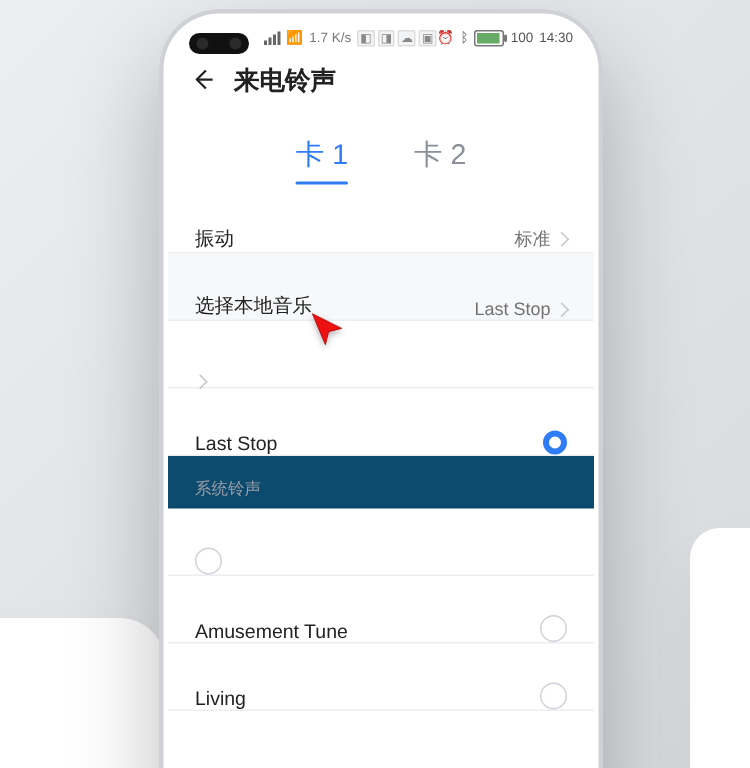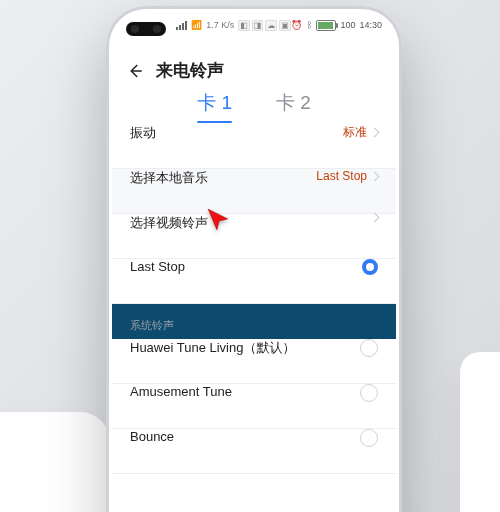--- a/index.html
+++ b/index.html
@@ -14,31 +14,31 @@
   .status{position:absolute;top:0;left:0;right:0;height:26px;display:flex;align-items:center;justify-content:flex-end;padding:0 14px;font-size:9px;color:#555;gap:4px;}
   .status .left-stat{position:absolute;left:64px;display:flex;gap:4px;align-items:center;color:#777;}
   .sig{display:inline-flex;align-items:flex-end;gap:1px}
   .sig i{width:2px;background:#666;display:inline-block}
   .sig i:nth-child(1){height:3px}.sig i:nth-child(2){height:5px}.sig i:nth-child(3){height:7px}.sig i:nth-child(4){height:9px}
   .chips{color:#888;font-size:8px;display:flex;gap:2px}
   .chips span{background:#f2f3f5;border:0.5px solid #ddd;padding:0 1px;border-radius:1px}
   .batt{width:18px;height:9px;border:1px solid #777;border-radius:2px;position:relative}
   .batt:after{content:"";position:absolute;right:-3px;top:2px;width:2px;height:5px;background:#777;border-radius:1px}
   .batt i{position:absolute;left:1px;top:1px;bottom:1px;width:82%;background:#6a6;}
-  .header{position:absolute;top:30px;left:0;right:0;height:40px;display:flex;align-items:flex-end;padding:0 12px;gap:10px}
+  .header{position:absolute;top:30px;left:0;right:0;height:40px;display:flex;align-items:flex-start;padding:0 12px;gap:10px}
   .back{width:22px;height:22px;display:flex;align-items:center;justify-content:center}
   .back svg{stroke:#222;fill:none;stroke-width:2}
   .title{font-size:17px;font-weight:600;color:#222}
   .tabs{position:absolute;top:74px;left:0;right:0;height:34px;display:flex;justify-content:center;gap:36px;font-size:19px;color:#8a8f98}
   .tab{padding:4px 4px 0;position:relative}
   .tab.active{color:#2e7cf6;font-weight:500}
   .tab.active:after{content:"";position:absolute;left:10%;right:10%;bottom:-3px;height:2px;background:#2e7cf6;border-radius:2px}
   .list{position:absolute;top:112px;left:0;right:0;bottom:0;overflow:hidden}
-  .row{display:flex;align-items:flex-start;justify-content:space-between;padding:0 18px;height:44px;font-size:13px;color:#222;border-bottom:0.5px solid #eceef1}
-  .row .val{color:#c2410c;font-size:12px;display:flex;align-items:center;gap:4px}
+  .row{display:flex;align-items:flex-end;justify-content:space-between;padding:0 18px;height:44px;font-size:13px;color:#222;border-bottom:0.5px solid #eceef1}
+  .row .val{color:#737373;font-size:12px;display:flex;align-items:center;gap:4px}
   .chev{width:6px;height:6px;border-right:1.3px solid #c6c8cd;border-top:1.3px solid #c6c8cd;transform:rotate(45deg)}
   .row.sub{background:#f7f8fa}
   .radio{width:16px;height:16px;border-radius:50%;border:1.5px solid #cfd2d8}
   .radio.on{border:4px solid #2e7cf6;width:16px;height:16px;box-sizing:border-box}
   .section{padding:14px 18px 6px;font-size:11px;color:#9a9ea5;background:#0c4a6e}
   .pointer{position:absolute;left:205px;top:207px;width:26px;height:26px;pointer-events:none}
   .pointer svg{filter:drop-shadow(0 2px 2px rgba(0,0,0,.3))}
 </style>
 </head>
 <body>
@@ -100,42 +100,40 @@
             </span>
         </div>
         <div class="row sub">
           <span>选择本地音乐</span>
           <span class="val">
               <span>Last Stop</span>
               <i class="chev"></i>
             </span>
         </div>
         <div class="row">
-          <span>选择视频铃声</span>
           <span class="val">
               <i class="chev"></i>
             </span>
         </div>
         <div class="row">
           <span>Last Stop</span>
           <span class="radio on"></span>
         </div>
 
         <div class="section">系统铃声</div>
 
         <div class="row">
-          <span>Huawei Tune Living（默认）</span>
           <span class="radio"></span>
         </div>
         <div class="row">
           <span>Amusement Tune</span>
           <span class="radio"></span>
         </div>
         <div class="row">
-          <span>Bounce</span>
+          <span>Living</span>
           <span class="radio"></span>
         </div>
 
       </div>
     </div>
   </div>
 
   <div class="pointer">
     <svg viewBox="0 0 24 24" width="26" height="26">
         <path d="M3 2 L21 11 L13 13 L11 21 Z" fill="#e11" stroke="#a00" stroke-width="0.5"></path>

